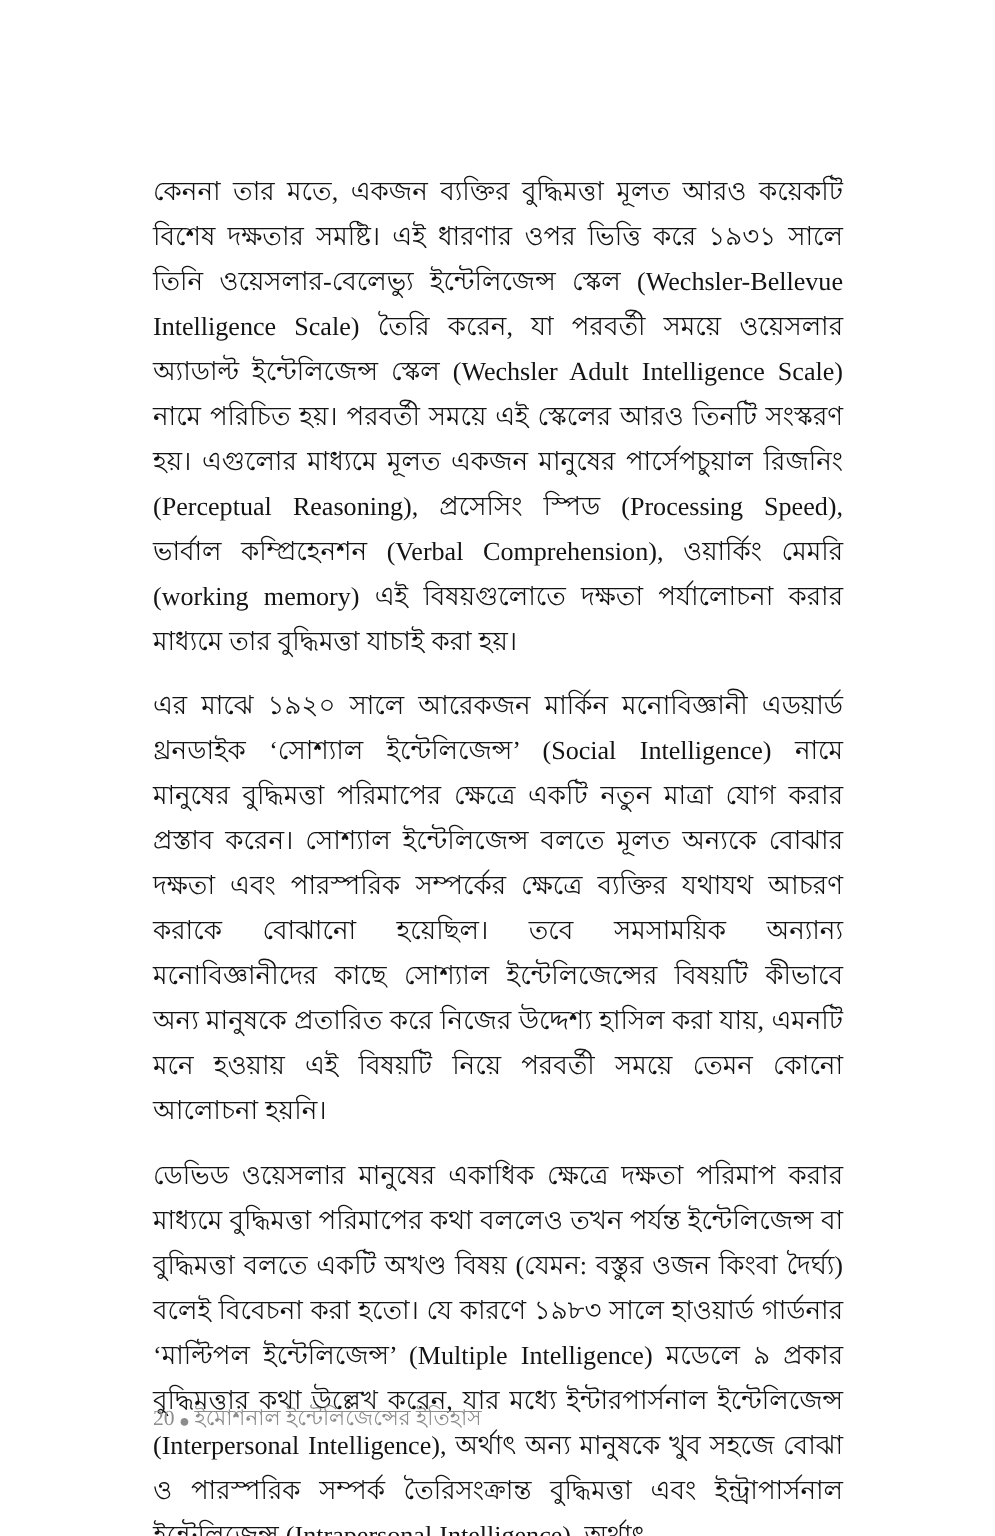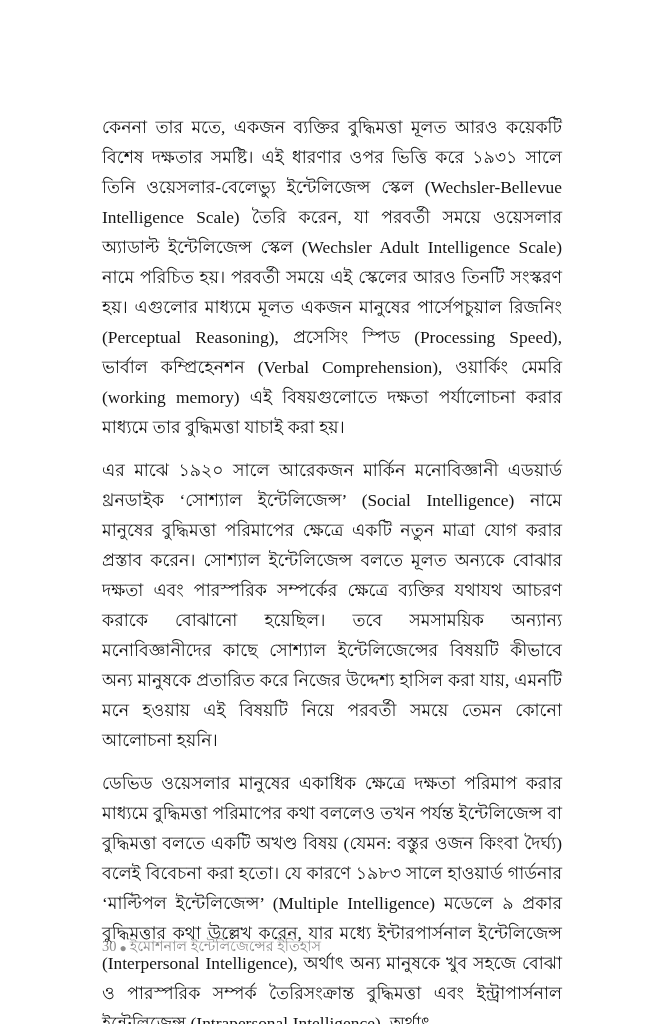--- a/index.html
+++ b/index.html
@@ -78,16 +78,16 @@
 
     <p class="para bn">কেননা তার মতে, একজন ব্যক্তির বুদ্ধিমত্তা মূলত আরও কয়েকটি বিশেষ দক্ষতার সমষ্টি। এই ধারণার ওপর ভিত্তি করে ১৯৩১ সালে তিনি ওয়েসলার-বেলেভ্যু ইন্টেলিজেন্স স্কেল (Wechsler-Bellevue Intelligence Scale) তৈরি করেন, যা পরবর্তী সময়ে ওয়েসলার অ্যাডাল্ট ইন্টেলিজেন্স স্কেল (Wechsler Adult Intelligence Scale) নামে পরিচিত হয়। পরবর্তী সময়ে এই স্কেলের আরও তিনটি সংস্করণ হয়। এগুলোর মাধ্যমে মূলত একজন মানুষের পার্সেপচুয়াল রিজনিং (Perceptual Reasoning), প্রসেসিং স্পিড (Processing Speed), ভার্বাল কম্প্রিহেনশন (Verbal Comprehension), ওয়ার্কিং মেমরি (working memory) এই বিষয়গুলোতে দক্ষতা পর্যালোচনা করার মাধ্যমে তার বুদ্ধিমত্তা যাচাই করা হয়।</p>
 
     <p class="para bn">এর মাঝে ১৯২০ সালে আরেকজন মার্কিন মনোবিজ্ঞানী এডয়ার্ড থ্রনডাইক ‘সোশ্যাল ইন্টেলিজেন্স’ (Social Intelligence) নামে মানুষের বুদ্ধিমত্তা পরিমাপের ক্ষেত্রে একটি নতুন মাত্রা যোগ করার প্রস্তাব করেন। সোশ্যাল ইন্টেলিজেন্স বলতে মূলত অন্যকে বোঝার দক্ষতা এবং পারস্পরিক সম্পর্কের ক্ষেত্রে ব্যক্তির যথাযথ আচরণ করাকে বোঝানো হয়েছিল। তবে সমসাময়িক অন্যান্য মনোবিজ্ঞানীদের কাছে সোশ্যাল ইন্টেলিজেন্সের বিষয়টি কীভাবে অন্য মানুষকে প্রতারিত করে নিজের উদ্দেশ্য হাসিল করা যায়, এমনটি মনে হওয়ায় এই বিষয়টি নিয়ে পরবর্তী সময়ে তেমন কোনো আলোচনা হয়নি।</p>
 
     <p class="para bn">ডেভিড ওয়েসলার মানুষের একাধিক ক্ষেত্রে দক্ষতা পরিমাপ করার মাধ্যমে বুদ্ধিমত্তা পরিমাপের কথা বললেও তখন পর্যন্ত ইন্টেলিজেন্স বা বুদ্ধিমত্তা বলতে একটি অখণ্ড বিষয় (যেমন: বস্তুর ওজন কিংবা দৈর্ঘ্য) বলেই বিবেচনা করা হতো। যে কারণে ১৯৮৩ সালে হাওয়ার্ড গার্ডনার ‘মাল্টিপল ইন্টেলিজেন্স’ (Multiple Intelligence) মডেলে ৯ প্রকার বুদ্ধিমত্তার কথা উল্লেখ করেন, যার মধ্যে ইন্টারপার্সনাল ইন্টেলিজেন্স (Interpersonal Intelligence), অর্থাৎ অন্য মানুষকে খুব সহজে বোঝা ও পারস্পরিক সম্পর্ক তৈরিসংক্রান্ত বুদ্ধিমত্তা এবং ইন্ট্রাপার্সনাল ইন্টেলিজেন্স (Intrapersonal Intelligence), অর্থাৎ</p>
 
   </div>
 
   <div class="footer">
-    <span>30</span><span class="sep">●</span><span>ইমোশনাল ইন্টেলিজেন্সের ইতিহাস</span>
+    <span>20</span><span class="sep">●</span><span>ইমোশনাল ইন্টেলিজেন্সের ইতিহাস</span>
   </div>
 
 </div>
 
 </body></html>

